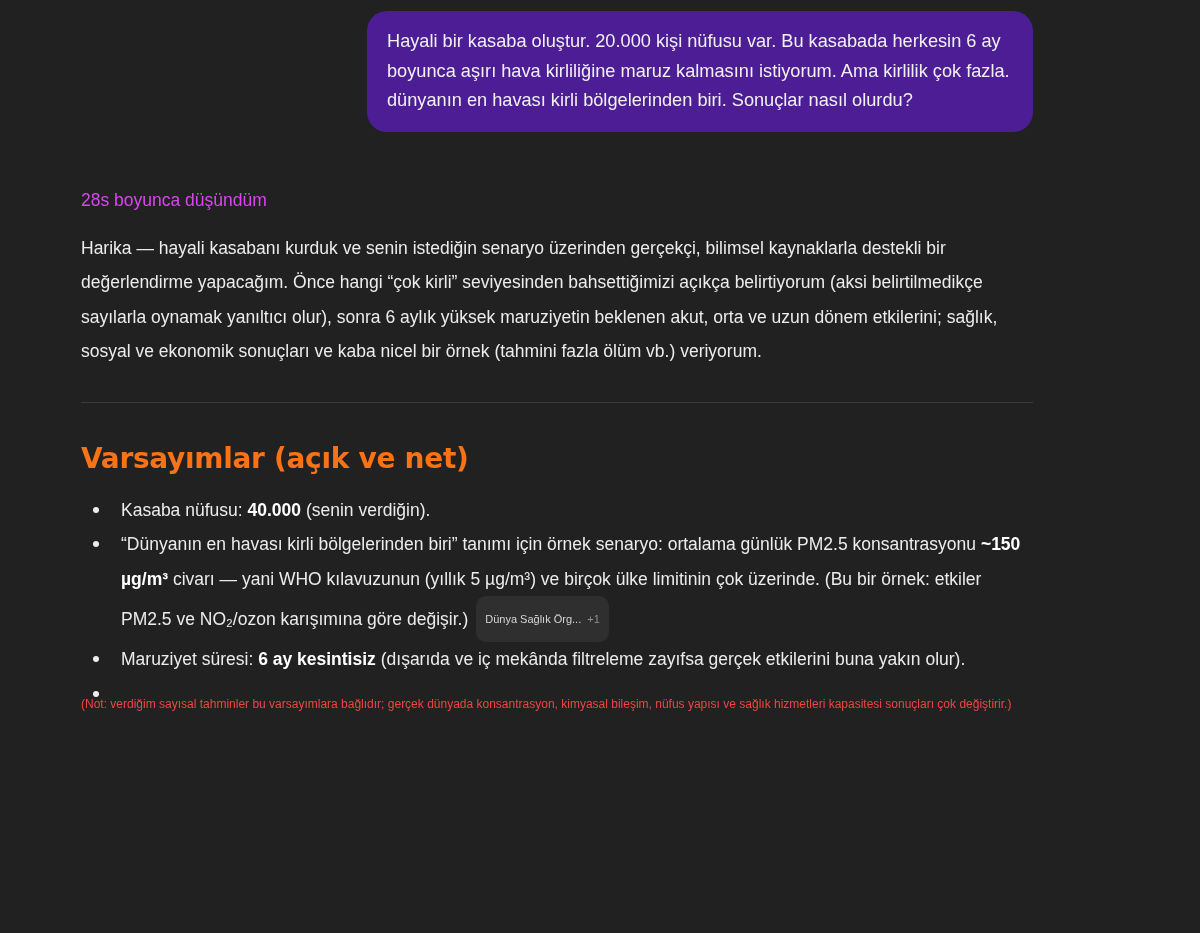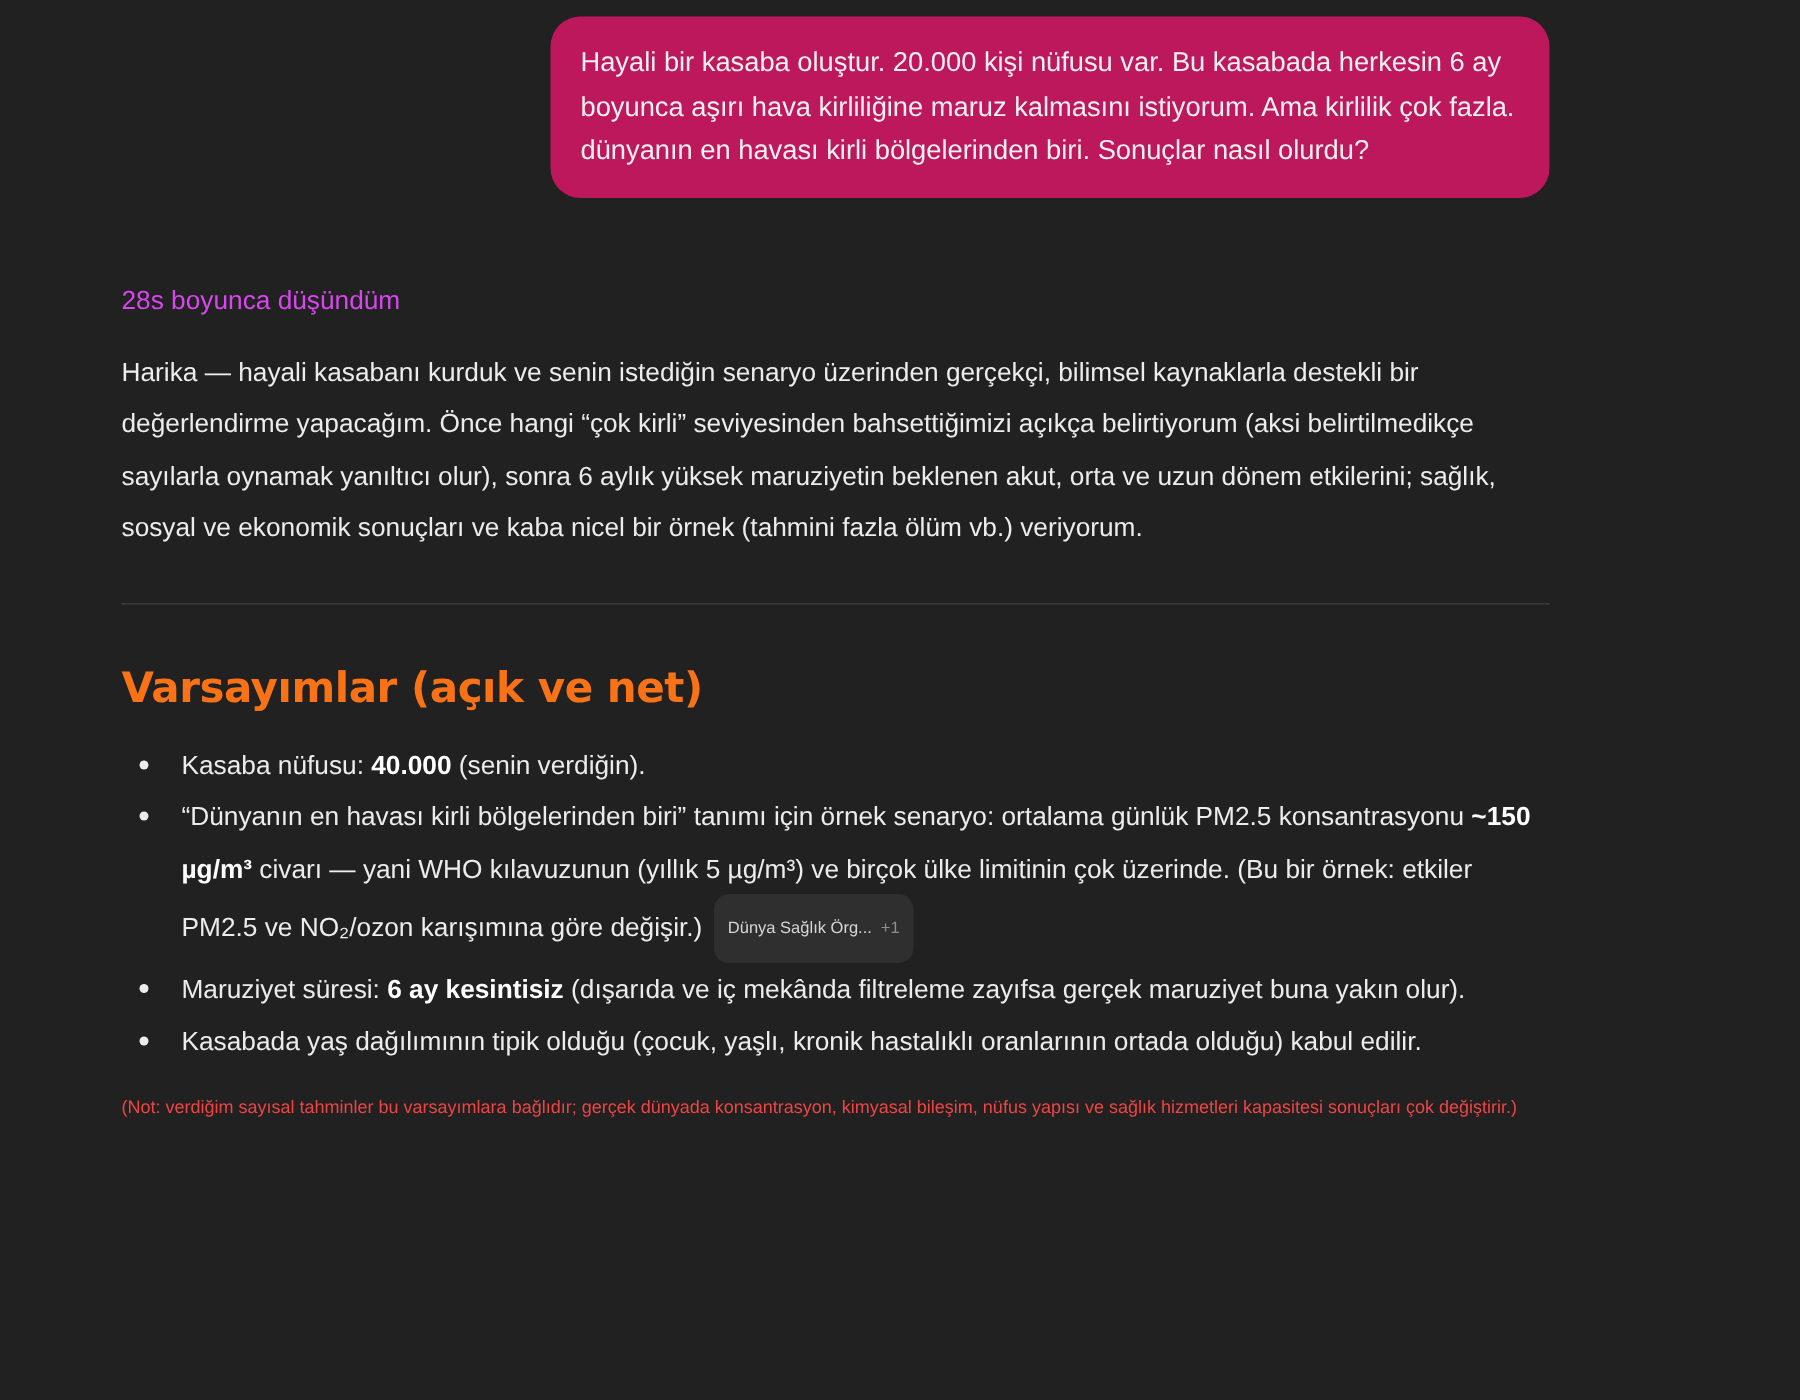--- a/index.html
+++ b/index.html
@@ -20,21 +20,21 @@
       left: 81px;
       top: 0;
       width: 952px;
     }
     .user-row {
       display: flex;
       justify-content: flex-end;
       padding-top: 11px;
     }
     .user-bubble {
-      background: #be185d;
+      background: #4c1d95;
       border-radius: 20px;
       width: 666px;
       box-sizing: border-box;
       padding: 16px 20px 16px 20px;
       font-size: 18.2px;
       line-height: 29.5px;
       color: #f0f0f0;
     }
     .thought {
       margin-top: 56px;
@@ -130,22 +130,22 @@
     <li>
       <span class="bullet-dot"></span><span>Kasaba nüfusu: </span><b>40.000</b><span> (senin verdiğin).</span>
     </li>
     <li>
       <span class="bullet-dot"></span><span>“Dünyanın en havası kirli bölgelerinden biri” tanımı için örnek senaryo: ortalama günlük PM2.5 konsantrasyonu </span><b>~150 µg/m³</b><span> civarı — yani WHO kılavuzunun (yıllık 5 µg/m³) ve birçok ülke limitinin çok üzerinde. (Bu bir örnek: etkiler PM2.5 ve NO₂/ozon karışımına göre değişir.)</span><span class="citation">
           <span>Dünya Sağlık Örg...</span>
           <span class="plus">+1</span>
         </span>
     </li>
     <li>
-      <span class="bullet-dot"></span><span>Maruziyet süresi: </span><b>6 ay kesintisiz</b><span> (dışarıda ve iç mekânda filtreleme zayıfsa gerçek maruziyet buna yakın olur).</span>
+      <span class="bullet-dot"></span><span>Maruziyet süresi: </span><b>6 ay kesintisiz</b><span> (dışarıda ve iç mekânda filtreleme zayıfsa gerçek etkilerini buna yakın olur).</span>
     </li>
     <li>
-      <span class="bullet-dot"></span><span>Kasabada yaş dağılımının tipik olduğu (çocuk, yaşlı, kronik hastalıklı oranlarının ortada olduğu) kabul edilir.</span>
+      <span class="bullet-dot"></span>
     </li>
   </ul>
 
   <div class="note">(Not: verdiğim sayısal tahminler bu varsayımlara bağlıdır; gerçek dünyada konsantrasyon, kimyasal bileşim, nüfus yapısı ve sağlık hizmetleri kapasitesi sonuçları çok değiştirir.)</div>
 
 </div>
 
 </body></html>

